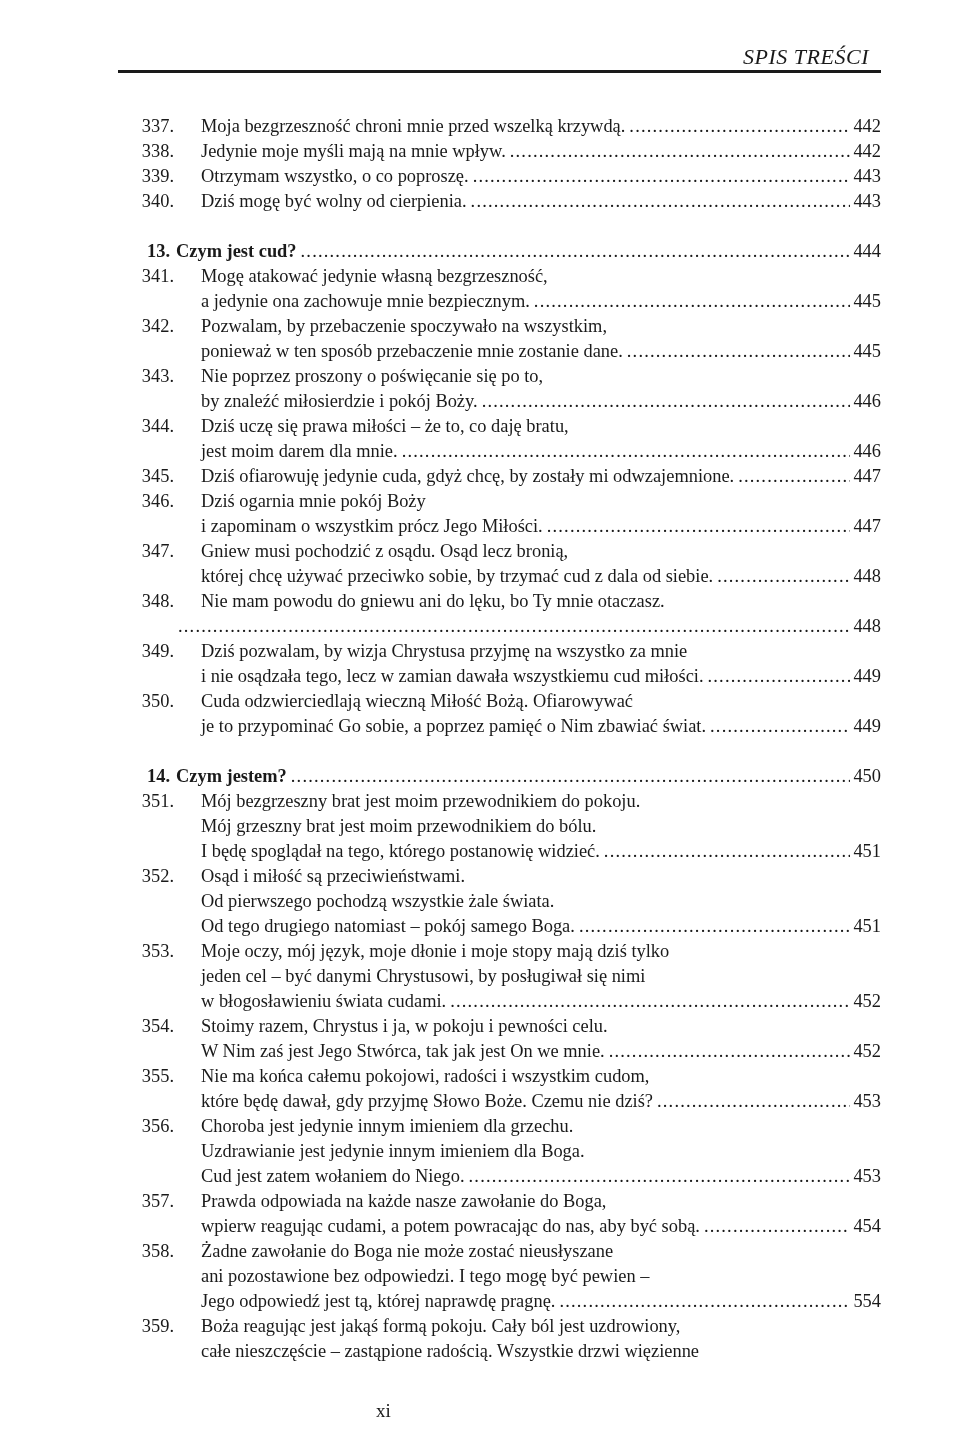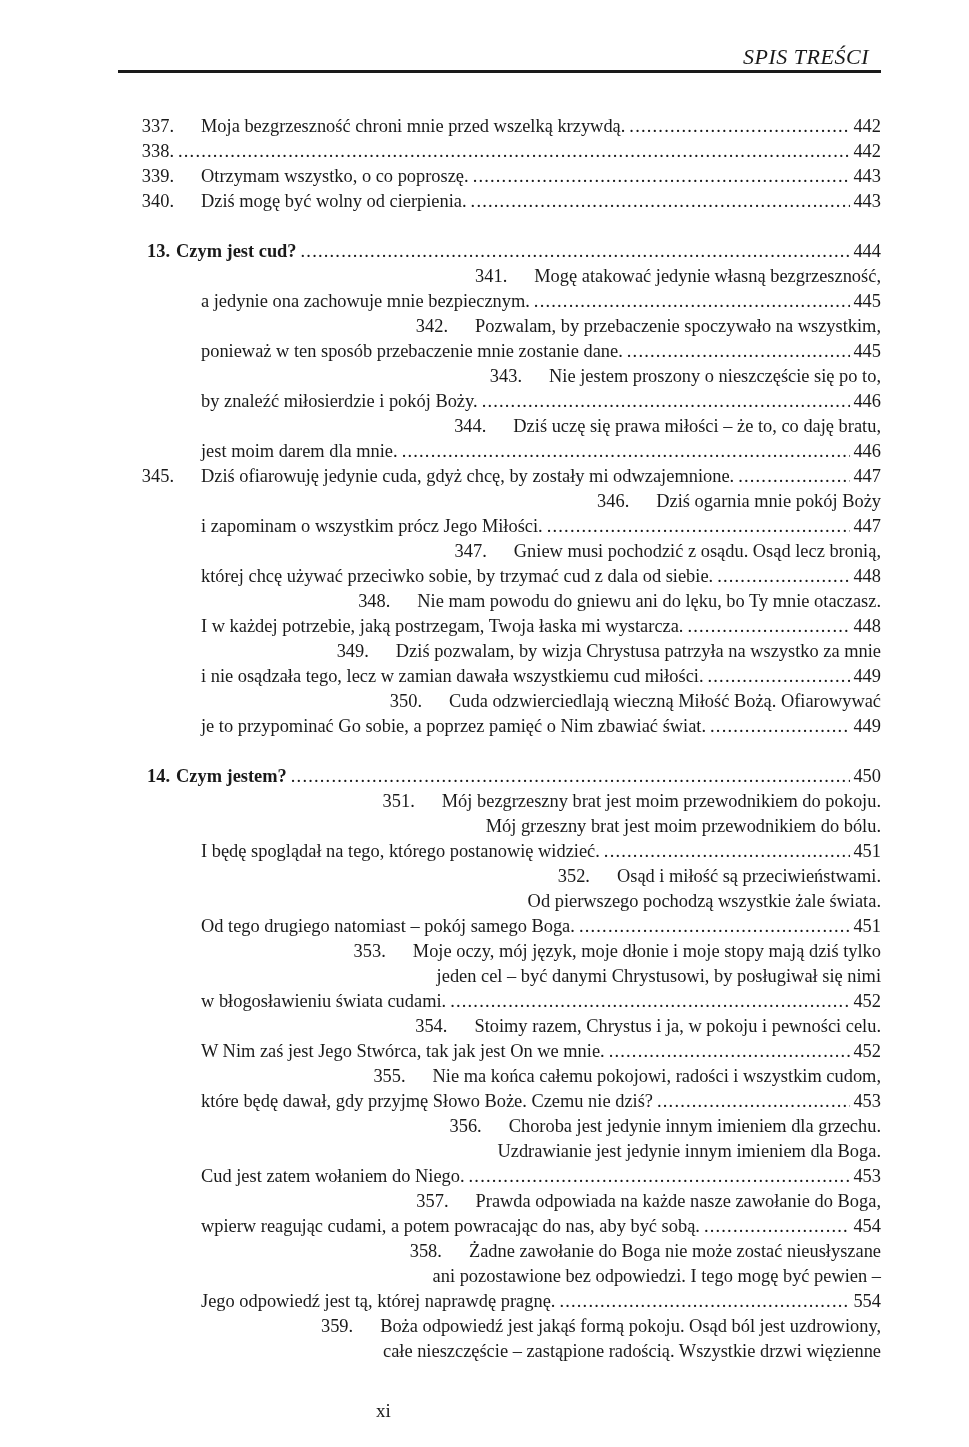--- a/index.html
+++ b/index.html
@@ -1,21 +1,21 @@
 <!DOCTYPE html>
 <html><head>
 <meta charset="utf-8">
 <style>
   html, body { margin:0; padding:0; background:#ffffff; }
   body { width:969px; height:1447px; position:relative; overflow:hidden;
          font-family:"Liberation Serif", "DejaVu Serif", serif; color:#1a1a1a; }
   .running-head { position:absolute; top:44px; right:100px; font-size:22px; font-style:italic; letter-spacing:0.5px; }
   .head-rule { position:absolute; top:70px; left:118px; width:763px; height:3px; background:#1a1a1a; }
   .toc { position:absolute; top:114px; left:118px; width:763px; font-size:18.4px; line-height:25px; }
-  .line { display:flex; align-items:baseline; height:25px; white-space:nowrap;justify-content:flex-end; }
+  .line { display:flex; align-items:baseline; height:25px; white-space:nowrap; }
   .num { width:56px; text-align:right; flex:0 0 56px; }
   .txt { margin-left:27px; flex:0 0 auto; }
   .dots { flex:1 1 auto; overflow:hidden; margin:0 3px 0 4px; letter-spacing:1.2px; }
   .dots::before { content:"........................................................................................................................................................................................................................................................"; }
   .page { flex:0 0 auto; text-align:right; }
   .chapter .txt { margin-left:0; font-weight:bold; }
   .chapter .cnum { font-weight:bold; flex:0 0 auto; margin-right:6px;margin-left:29px; }
   .gap { height:25px; }
   .folio { position:absolute; top:1400px; left:0; width:767px; text-align:center; font-size:19px; }
 </style>
@@ -30,20 +30,21 @@
       <div class="line">
         <span class="num">337.</span>
         <span class="txt">Moja bezgrzeszność chroni mnie przed wszelką krzywdą.</span>
         <span class="dots"></span>
         <span class="page">442</span>
       </div>
     </div>
     <div class="entry">
       <div class="line">
         <span class="num">338.</span>
+        <span class="txt">Jedynie moje myśli mają na mnie wpływ.</span>
         <span class="dots"></span>
         <span class="page">442</span>
       </div>
     </div>
     <div class="entry">
       <div class="line">
         <span class="num">339.</span>
         <span class="txt">Otrzymam wszystko, o co poproszę.</span>
         <span class="dots"></span>
         <span class="page">443</span>
@@ -84,21 +85,21 @@
       <div class="line">
         <span class="num"></span>
         <span class="txt">ponieważ w ten sposób przebaczenie mnie zostanie dane.</span>
         <span class="dots"></span>
         <span class="page">445</span>
       </div>
     </div>
     <div class="entry">
       <div class="line">
         <span class="num">343.</span>
-        <span class="txt">Nie jestem proszony o nieszczęście się po to,</span>
+        <span class="txt">Nie poprzez proszony o poświęcanie się po to,</span>
       </div>
       <div class="line">
         <span class="num"></span>
         <span class="txt">by znaleźć miłosierdzie i pokój Boży.</span>
         <span class="dots"></span>
         <span class="page">446</span>
       </div>
     </div>
     <div class="entry">
       <div class="line">
@@ -144,29 +145,28 @@
         <span class="page">448</span>
       </div>
     </div>
     <div class="entry">
       <div class="line">
         <span class="num">348.</span>
         <span class="txt">Nie mam powodu do gniewu ani do lęku, bo Ty mnie otaczasz.</span>
       </div>
       <div class="line">
         <span class="num"></span>
-        <span class="txt">I w każdej potrzebie, jaką postrzegam, Twoja łaska mi wystarcza.</span>
         <span class="dots"></span>
         <span class="page">448</span>
       </div>
     </div>
     <div class="entry">
       <div class="line">
         <span class="num">349.</span>
-        <span class="txt">Dziś pozwalam, by wizja Chrystusa patrzyła na wszystko za mnie</span>
+        <span class="txt">Dziś pozwalam, by wizja Chrystusa przyjmę na wszystko za mnie</span>
       </div>
       <div class="line">
         <span class="num"></span>
         <span class="txt">i nie osądzała tego, lecz w zamian dawała wszystkiemu cud miłości.</span>
         <span class="dots"></span>
         <span class="page">449</span>
       </div>
     </div>
     <div class="entry">
       <div class="line">
@@ -299,21 +299,21 @@
       <div class="line">
         <span class="num"></span>
         <span class="txt">Jego odpowiedź jest tą, której naprawdę pragnę.</span>
         <span class="dots"></span>
         <span class="page">554</span>
       </div>
     </div>
     <div class="entry">
       <div class="line">
         <span class="num">359.</span>
-        <span class="txt">Boża odpowiedź jest jakąś formą pokoju. Osąd ból jest uzdrowiony,</span>
+        <span class="txt">Boża reagując jest jakąś formą pokoju. Cały ból jest uzdrowiony,</span>
       </div>
       <div class="line">
         <span class="num"></span>
         <span class="txt">całe nieszczęście – zastąpione radością. Wszystkie drzwi więzienne</span>
       </div>
     </div>
   </div>
 
 <div class="folio">xi</div>
 

